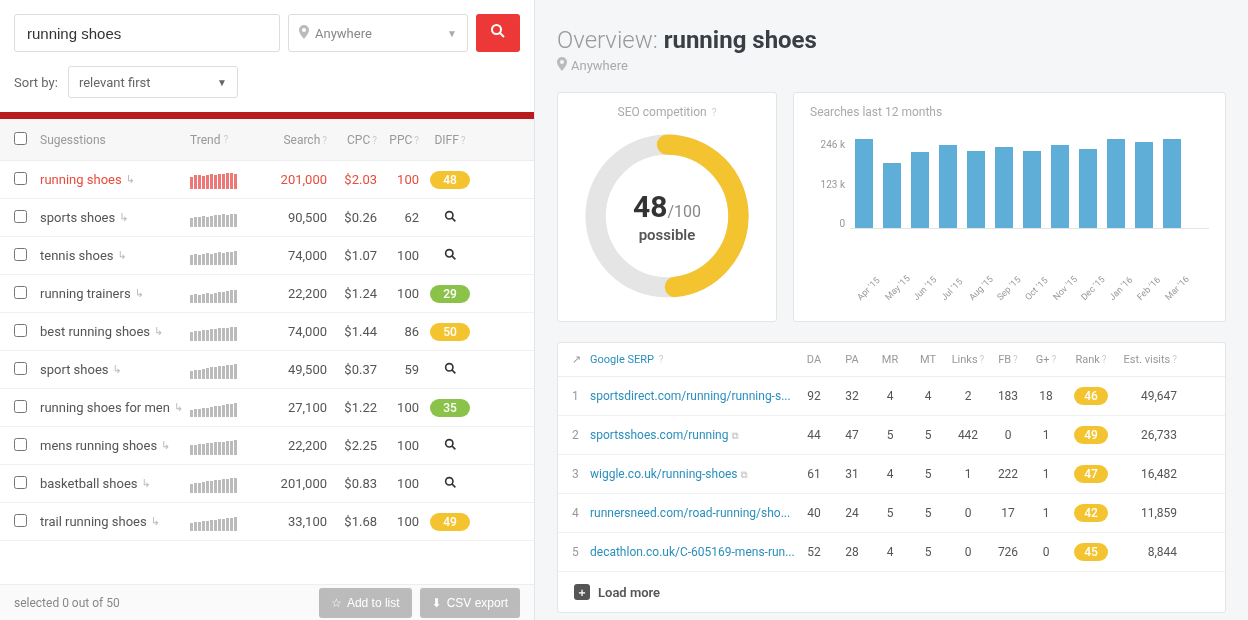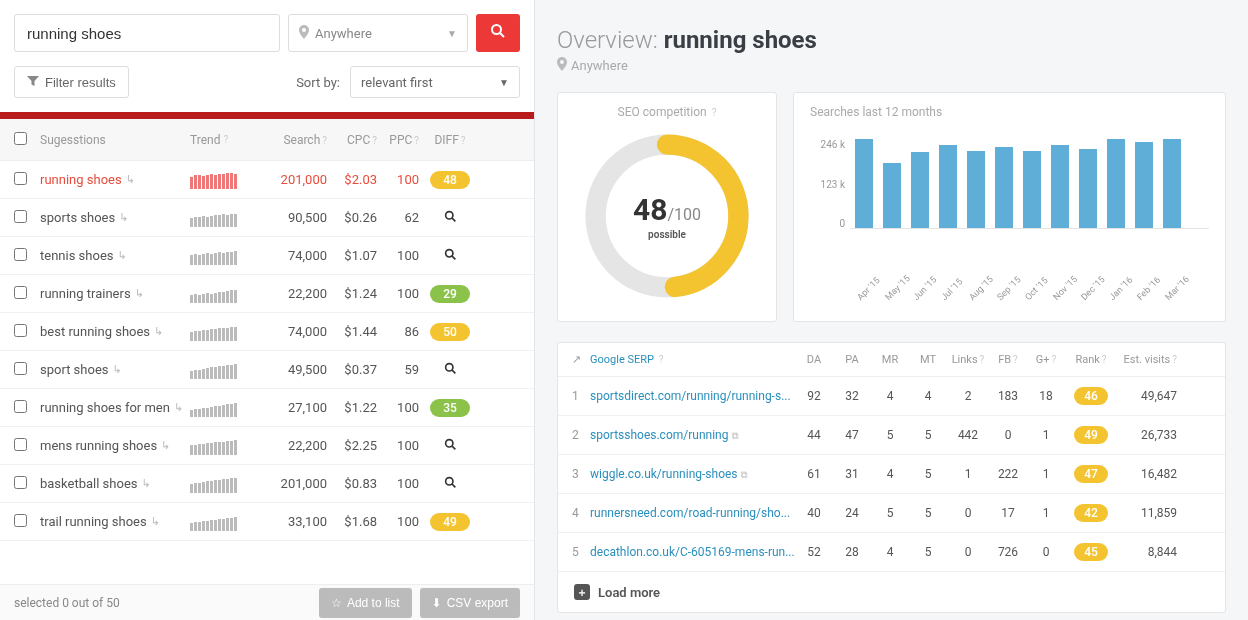--- a/index.html
+++ b/index.html
@@ -56,21 +56,21 @@
 
 .cards-row { display: flex; gap: 16px; margin-bottom: 20px; }
 .card { background: #fff; border: 1px solid #e5e5e5; border-radius: 3px; padding: 12px 16px; }
 .seo-card { width: 220px; height: 230px; display: flex; flex-direction: column; align-items: center; }
 .seo-card .label { color: #aaa; font-size: 12px; margin-bottom: 12px; }
 .gauge { position: relative; width: 170px; height: 170px; }
 .gauge svg { width: 170px; height: 170px; transform: rotate(-90deg); }
 .gauge-center { position: absolute; inset: 0; display: flex; flex-direction: column; align-items: center; justify-content: center; }
 .gauge-center .big { font-size: 30px; font-weight: 700; color: #333; }
 .gauge-center .big .slash { font-size: 16px; color: #888; font-weight: 400; }
-.gauge-center .sub { font-size: 10px; color: #555; font-weight: 600; margin-top: 2px; }
+.gauge-center .sub { font-size: 15px; color: #555; font-weight: 600; margin-top: 2px; }
 
 .chart-card { flex: 1; height: 230px; }
 .chart-card .label { color: #aaa; font-size: 12px; margin-bottom: 20px; }
 .chart-wrap { position: relative; height: 150px; display: flex; }
 .chart-yaxis { width: 40px; display: flex; flex-direction: column; justify-content: space-between; height: 90px; font-size: 10px; color: #999; text-align: right; padding-right: 5px; }
 .chart-bars { flex: 1; display: flex; align-items: flex-end; gap: 10px; height: 90px; border-bottom: 1px solid #e5e5e5; padding-left: 5px; }
 .chart-bars .cbar { width: 18px; background: #5eaed7; }
 .chart-xaxis { display: flex; gap: 10px; padding-left: 45px; margin-top: 6px; }
 .chart-xaxis .xl { width: 18px; font-size: 9px; color: #999; transform: rotate(-45deg); transform-origin: left top; white-space: nowrap; height: 30px; }
 
@@ -108,28 +108,20 @@
       <button class="search-btn">
         <span>
           <svg width="16" height="16" viewBox="0 0 16 16">
               <circle cx="6.5" cy="6.5" r="4.5" stroke="#fff" stroke-width="2" fill="none"></circle>
               <line x1="10" y1="10" x2="14" y2="14" stroke="#fff" stroke-width="2"></line>
             </svg>
         </span>
       </button>
     </div>
     <div class="filter-row">
-      <button class="filter-btn">
-        <span>
-          <svg width="12" height="12" viewBox="0 0 12 12">
-              <path d="M0 1h12L7.5 6v5l-3-1.5V6z" fill="#888"></path>
-            </svg>
-        </span>
-        <span>Filter results</span>
-      </button>
       <div class="sort-wrap">
         <span>Sort by:</span>
         <div class="sort-select">
           <span>relevant first</span>
           <span class="caret">▼</span>
         </div>
       </div>
     </div>
     <div class="sugg-table">
       <div class="sugg-header">

